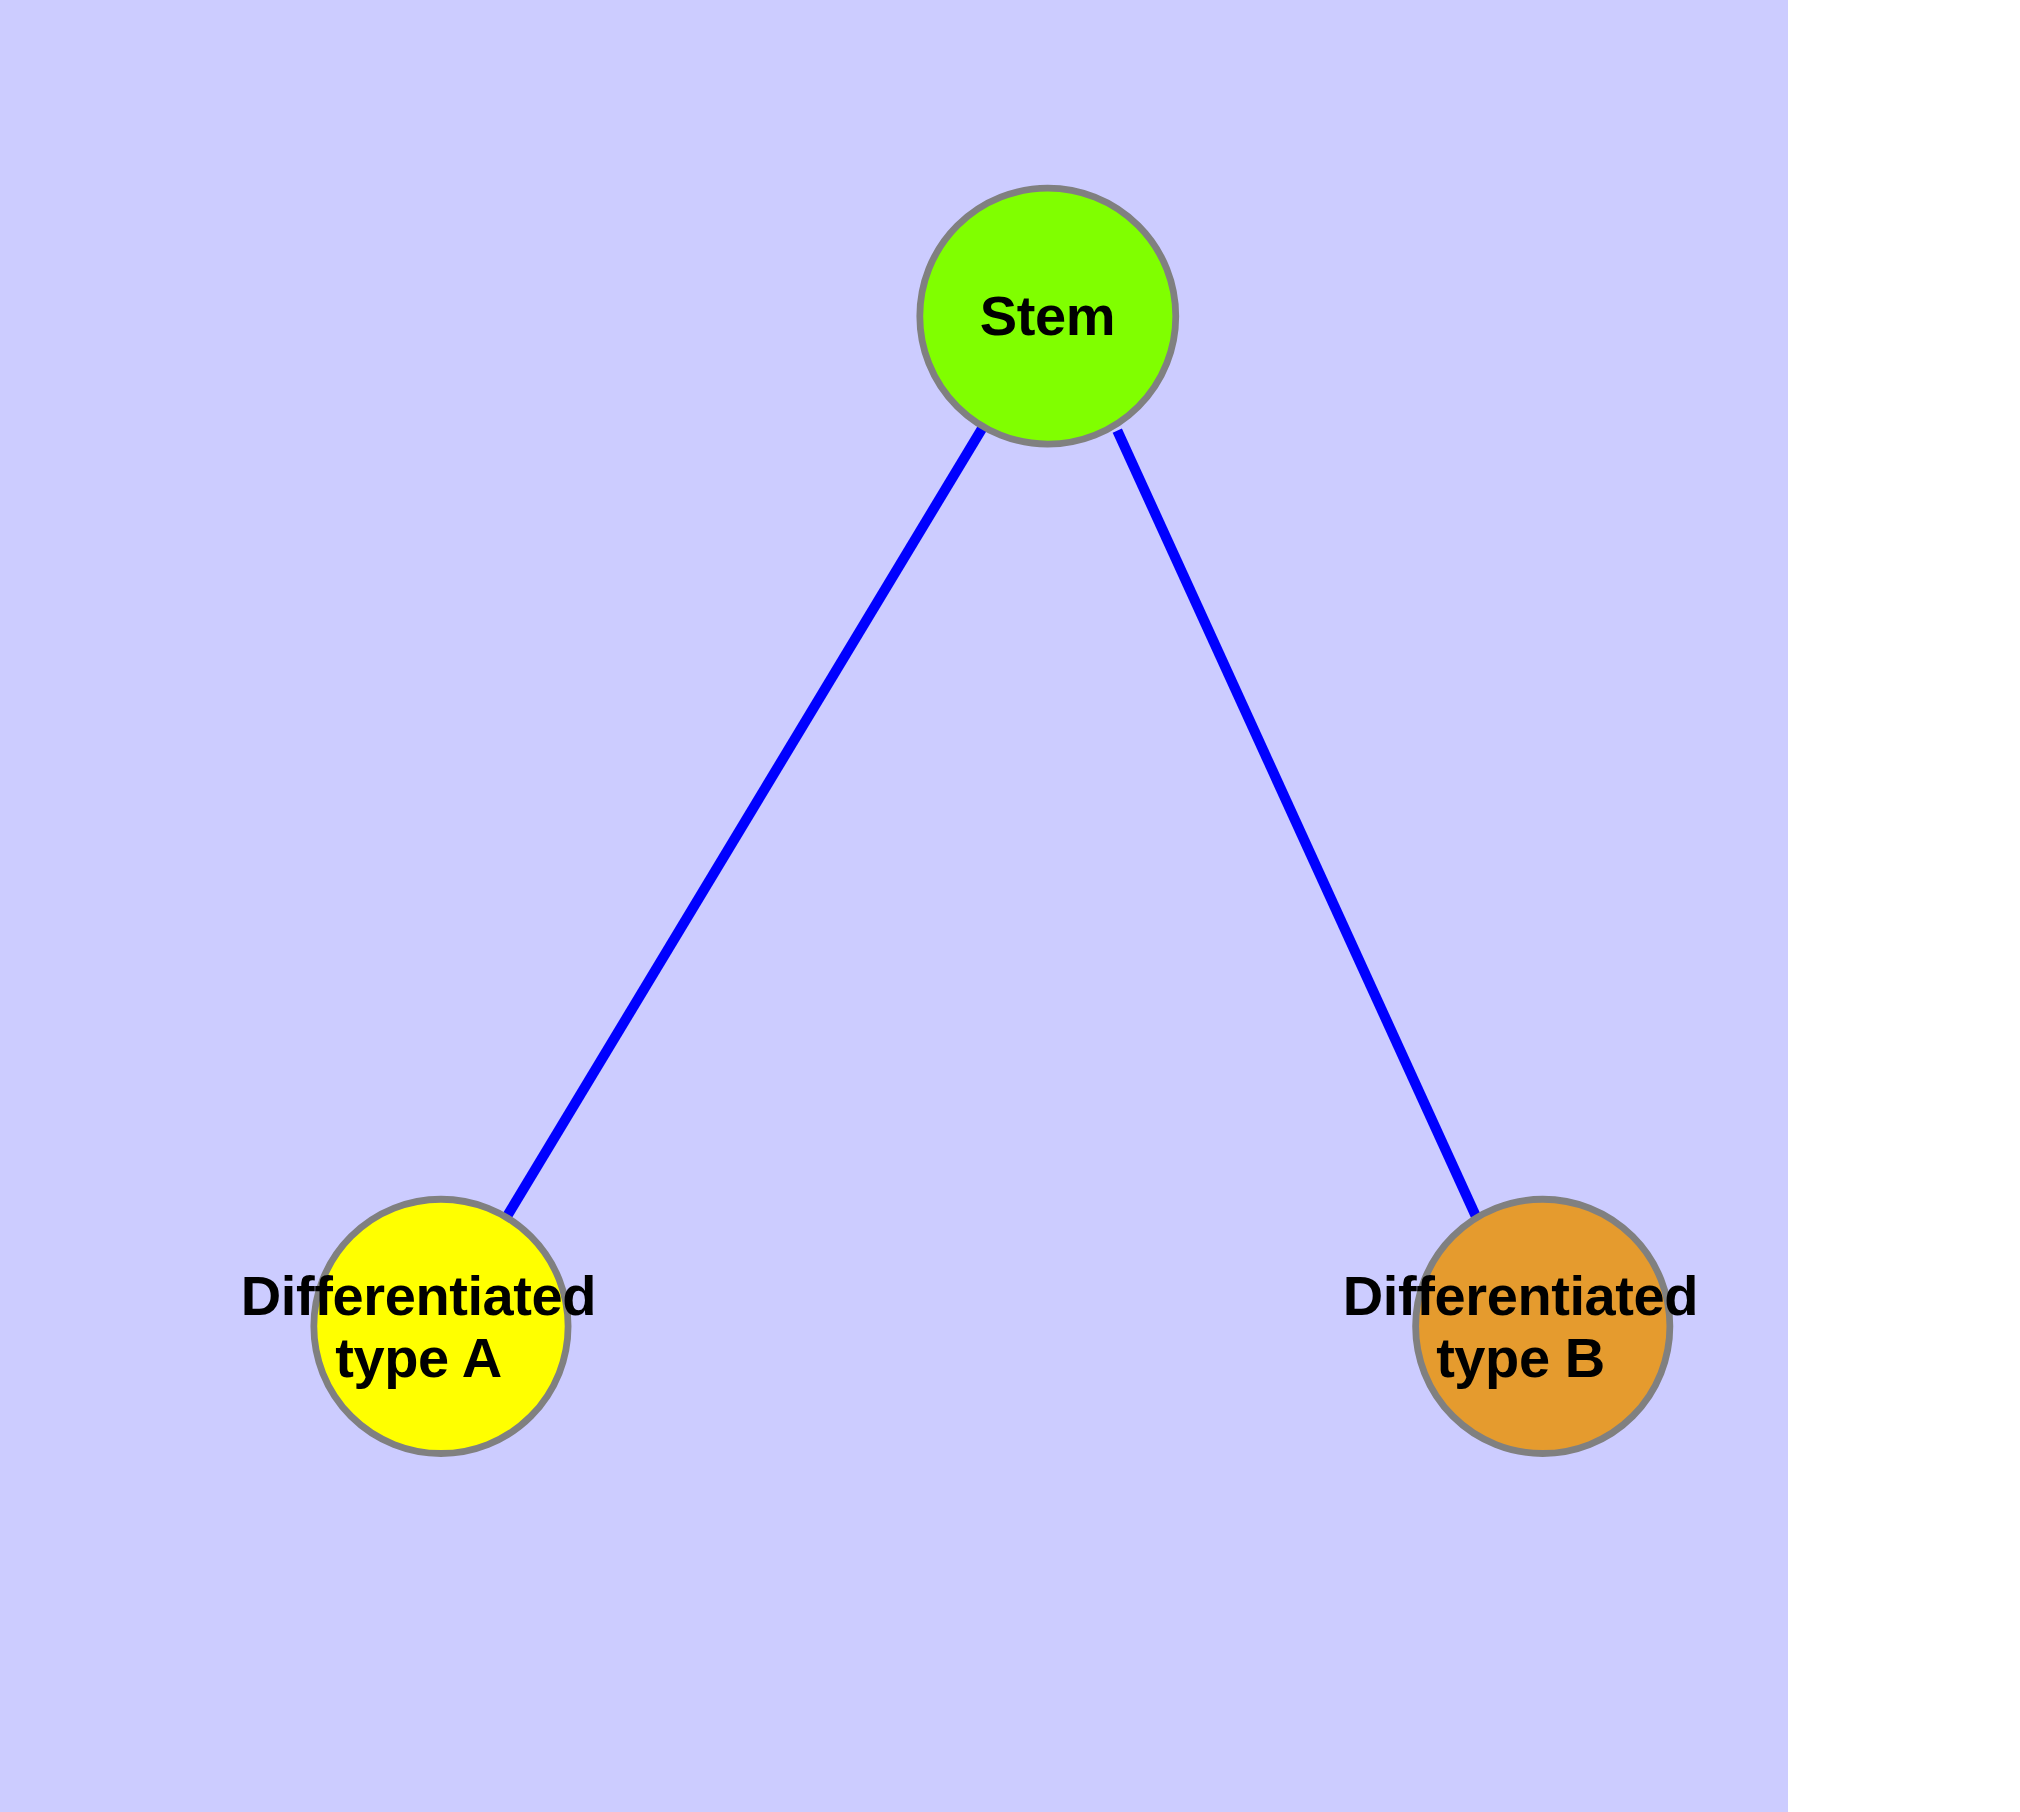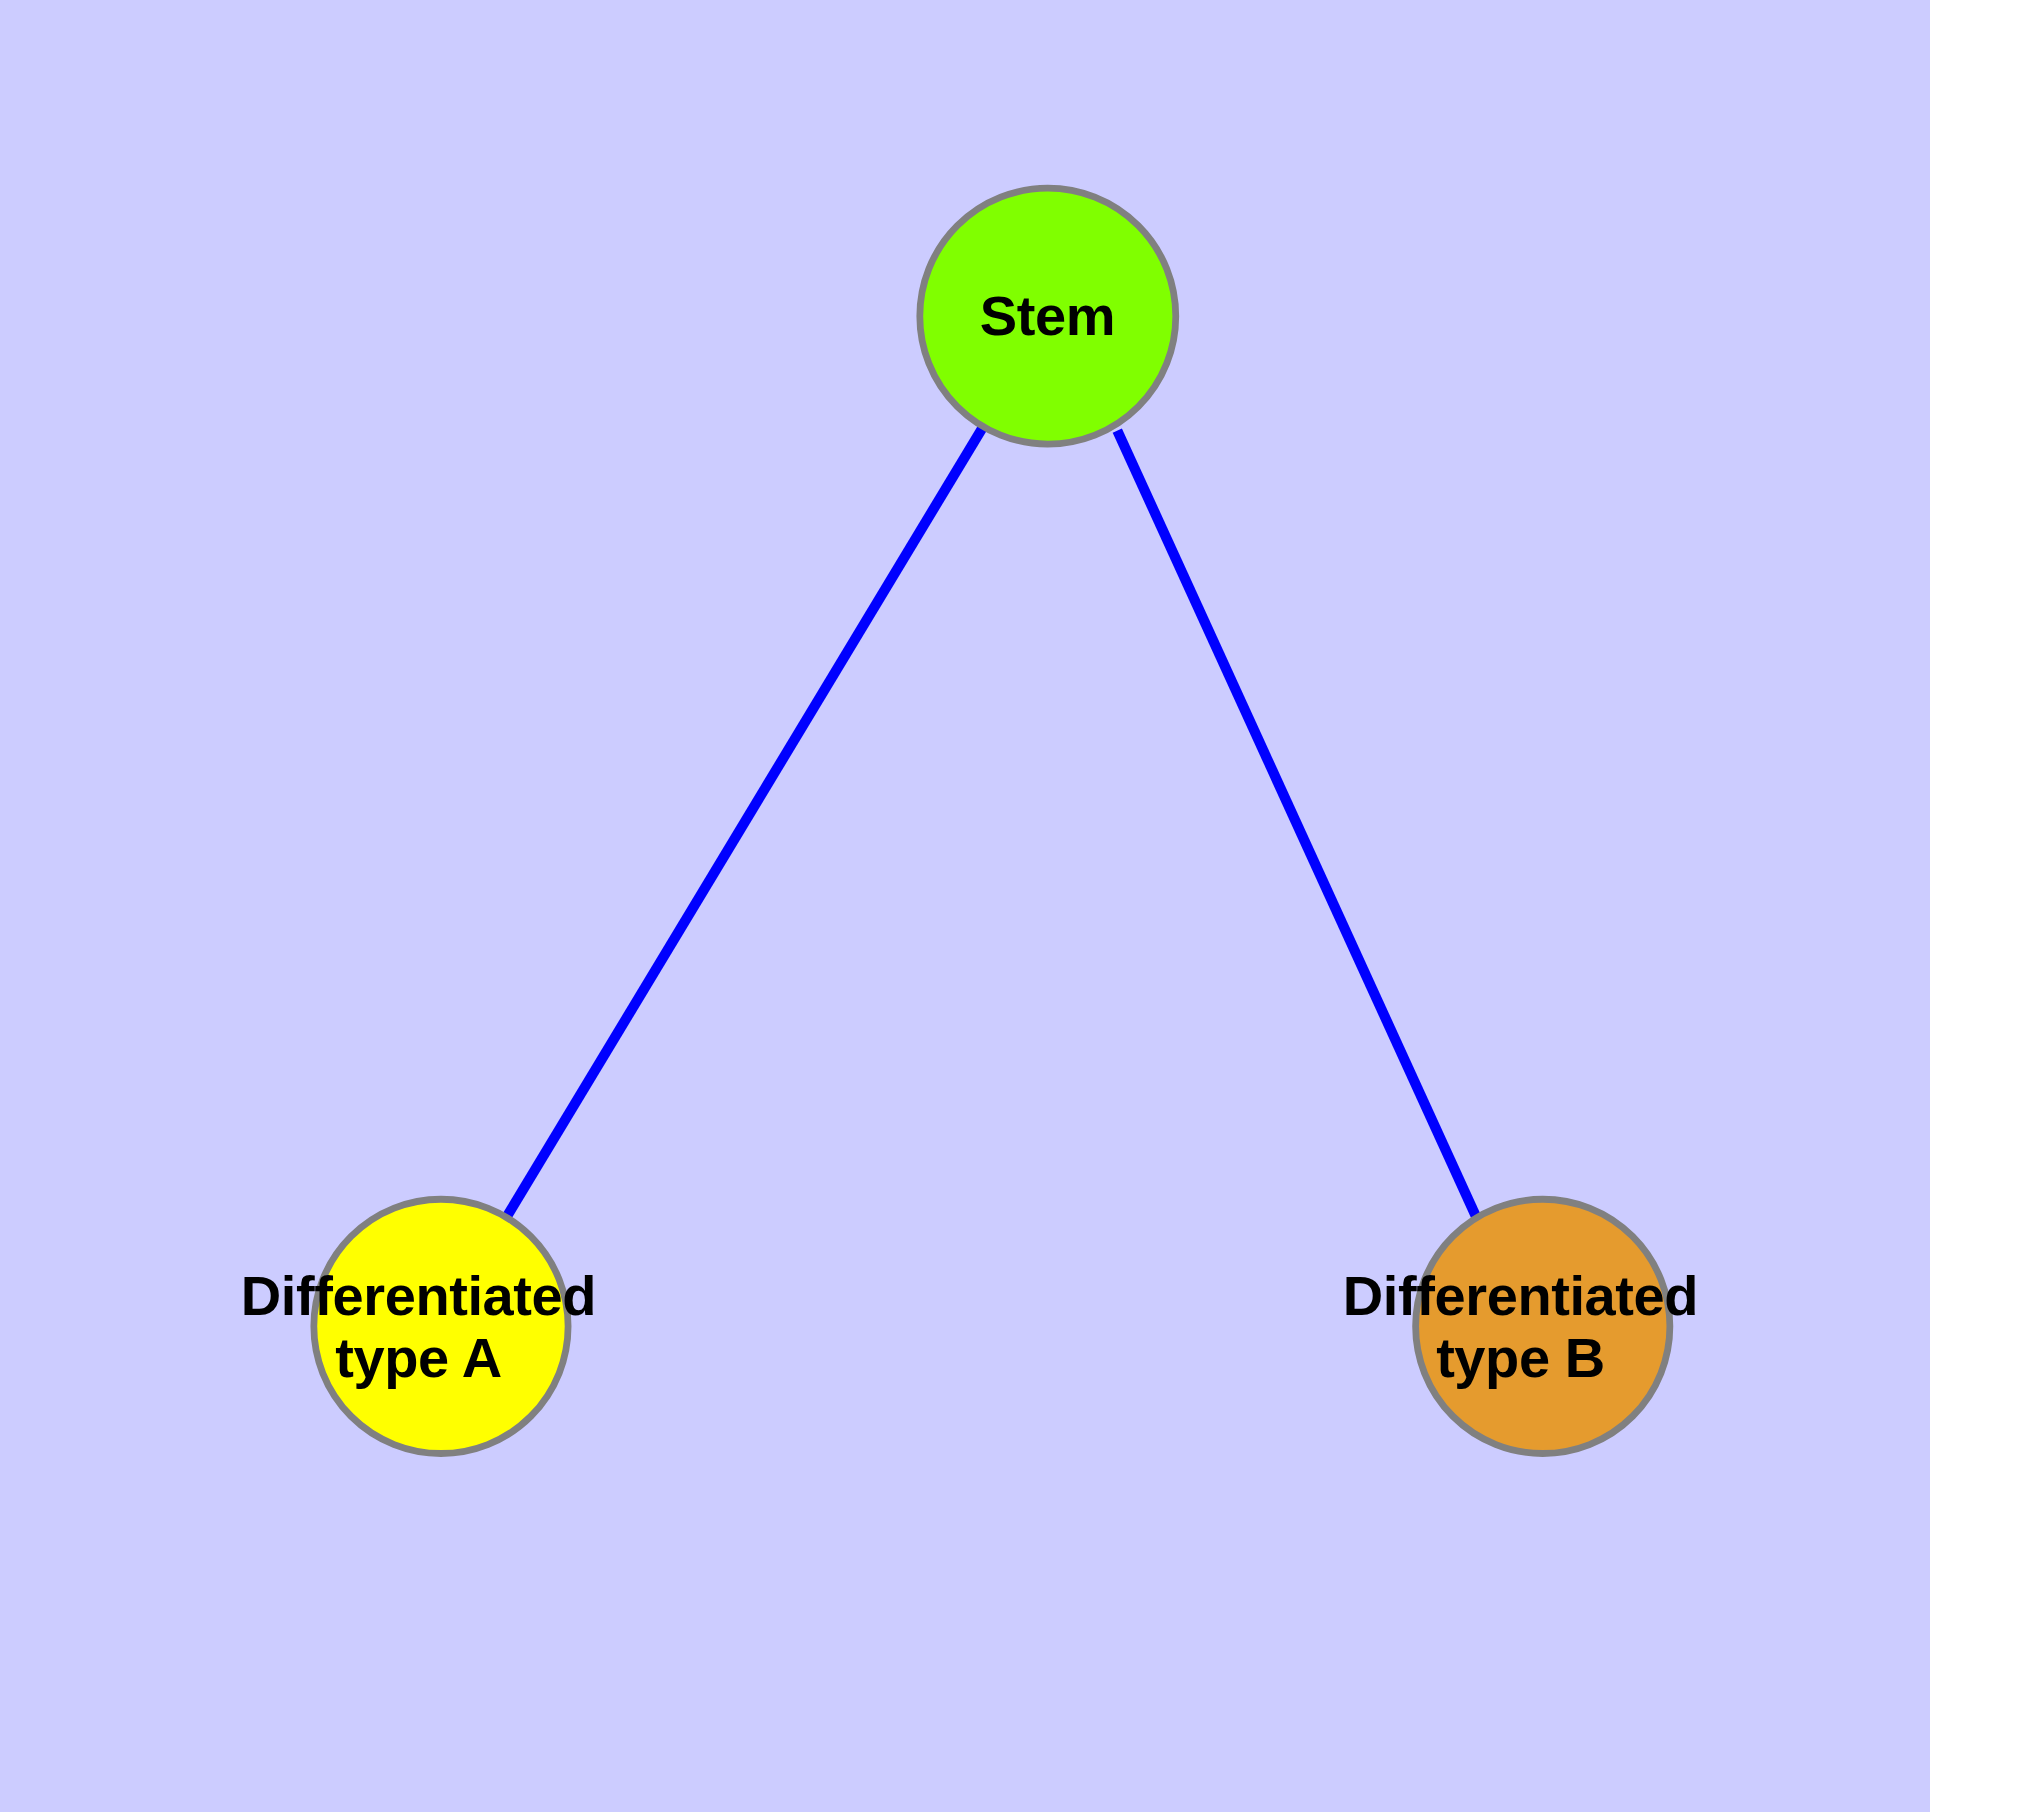--- a/index.html
+++ b/index.html
@@ -35,21 +35,21 @@
     line-height: 1.10;
     white-space: nowrap;
     pointer-events: none;
     letter-spacing: -0.4px;
   }
   .label-line { display: block; }
 </style>
 </head>
 <body>
 
-<div id="stage" style="width: 1930px; height: 1812px;">
+<div id="stage" style="width: 1788px; height: 1812px;">
 
   <div id="canvas-bg" style="background: rgb(204, 204, 255); width: 2021px; height: 1812px;"></div>
 
   <svg id="graph-svg" viewBox="0 0 2384 2138" style="width: 2021px; height: 1812px;">
     <g>
       <line class="graph-edge" x1="1160" y1="503" x2="598" y2="1435" stroke="#0000FF" stroke-width="12" stroke-linecap="butt"></line>
       <line class="graph-edge" x1="1318" y1="508" x2="1742" y2="1437" stroke="#0000FF" stroke-width="12" stroke-linecap="butt"></line>
     </g>
     <g>
       <circle class="graph-node" cx="1236" cy="373" r="151" fill="#80FF00" stroke="#808080" stroke-width="8"></circle>

